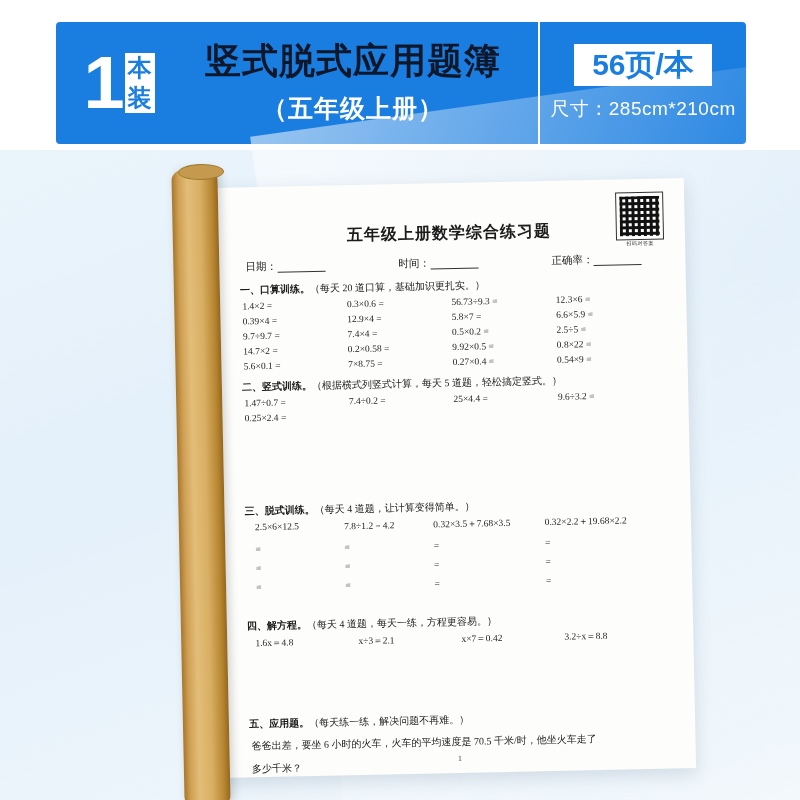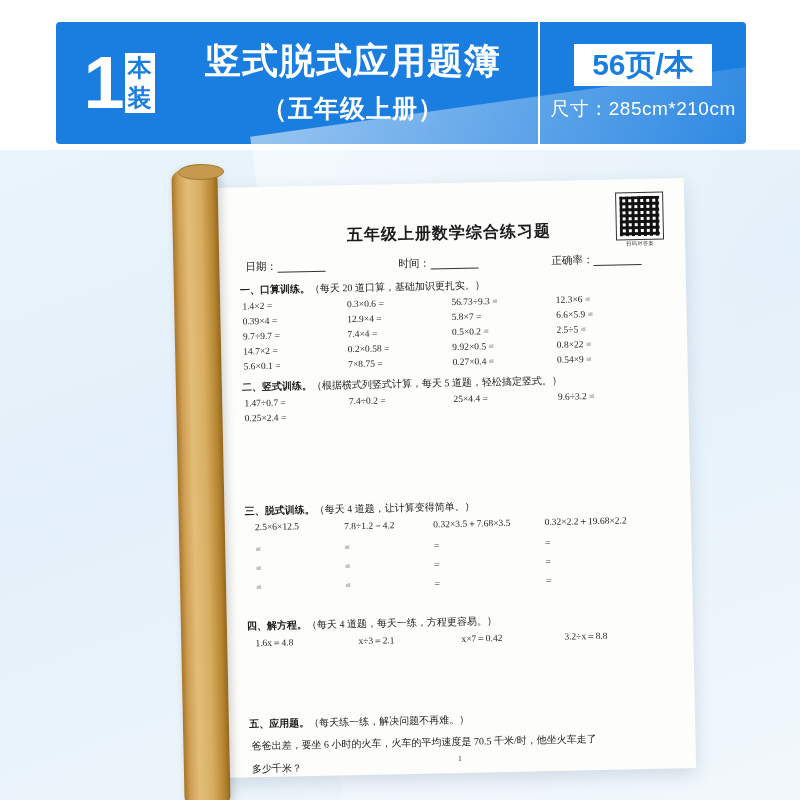--- a/index.html
+++ b/index.html
@@ -56,21 +56,21 @@
     display: flex;
     flex-direction: column;
     align-items: center;
     justify-content: center;
     border-right: 2px solid #ffffff;
     padding-right: 8px;
   }
   .title-main {
     font-size: 36px;
     font-weight: bold;
-    color: #ffffff;
+    color: #0f172a;
     letter-spacing: 1px;
     line-height: 1.1;
   }
   .title-sub {
     font-size: 25px;
     font-weight: bold;
     color: #ffffff;
     margin-top: 12px;
     letter-spacing: 1px;
   }

